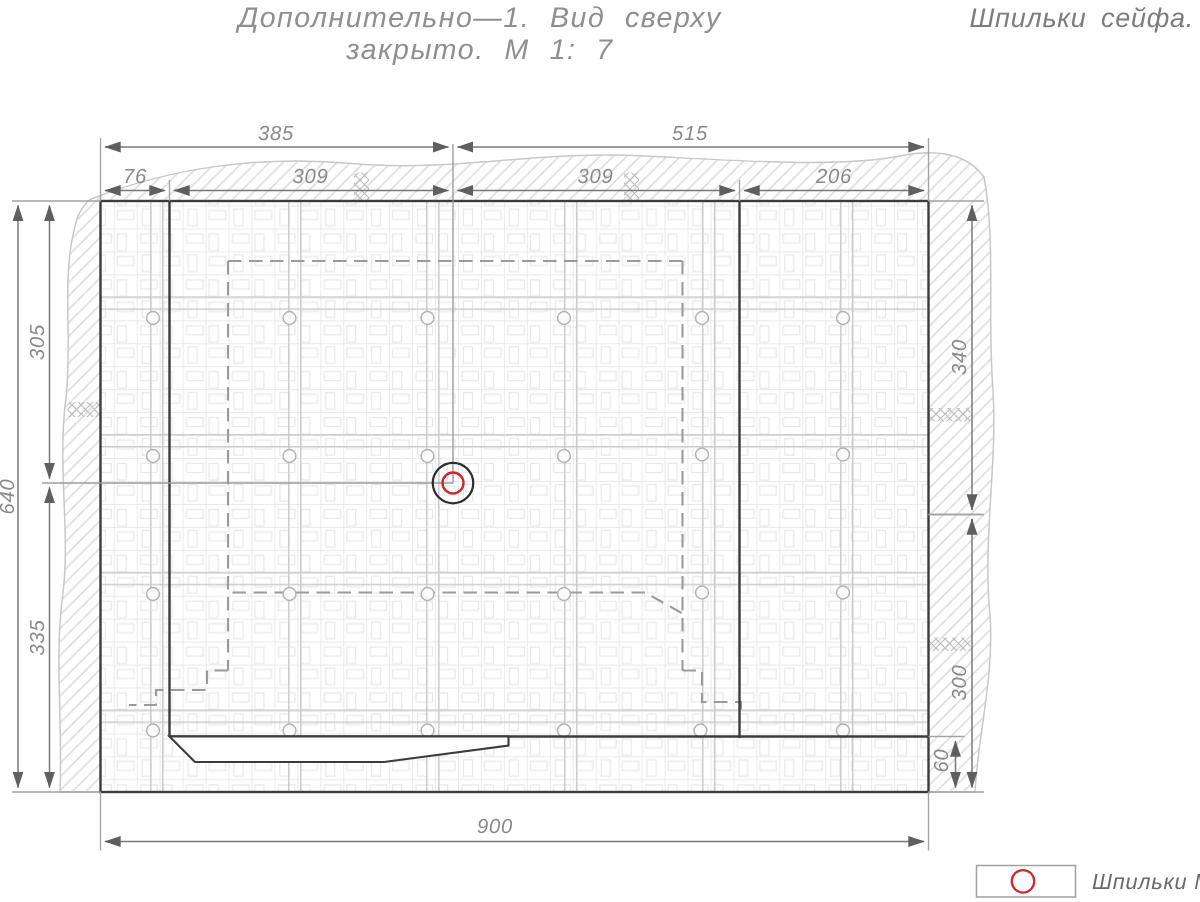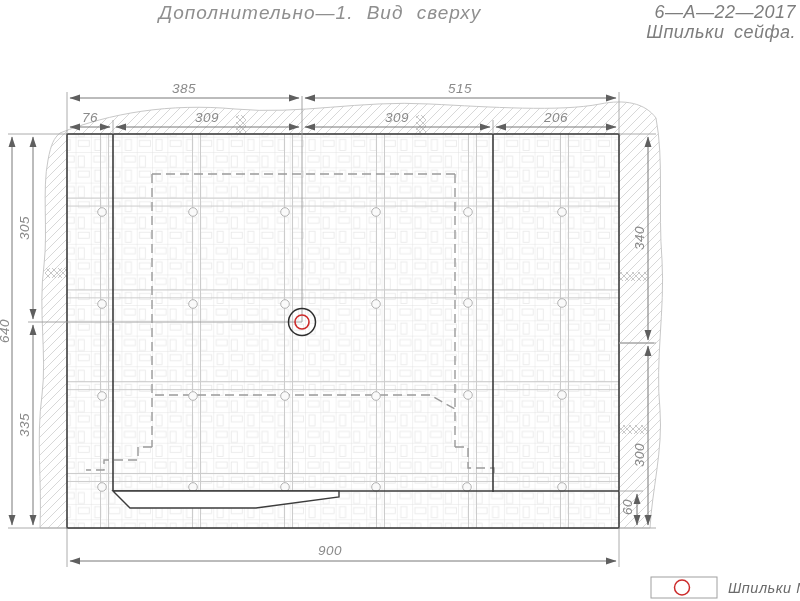--- a/index.html
+++ b/index.html
@@ -27,24 +27,24 @@
     font-size:14.5px;fill:#6a6a6a;text-anchor:start;letter-spacing:0.5px;
   }
 </style>
 </head>
 <body>
 
 <div class="canvas">
 
   <div class="title cad-italic">
     <div>Дополнительно—1. Вид сверху</div>
+    <div>закрыто. М 1: 7</div>
   </div>
 
   <div class="docref cad-italic">
-    <div>6—А—22—2017</div>
     <div>Шпильки сейфа.</div>
   </div>
 
   <svg width="800" height="601" viewBox="0 0 800 601">
     <defs>
       <marker id="arrow" viewBox="0 0 10 10" refX="9.5" refY="5" markerWidth="11" markerHeight="11" orient="auto-start-reverse">
         <path d="M0,1.7 L10,5 L0,8.3 Z" fill="#5f5f5f"></path>
       </marker>
       <pattern id="hatch" width="9" height="9" patternUnits="userSpaceOnUse">
         <path d="M0 9 L9 0 M-2 2 L2 -2 M7 11 L11 7" stroke="#d8d8d8" stroke-width="1" fill="none"></path>

